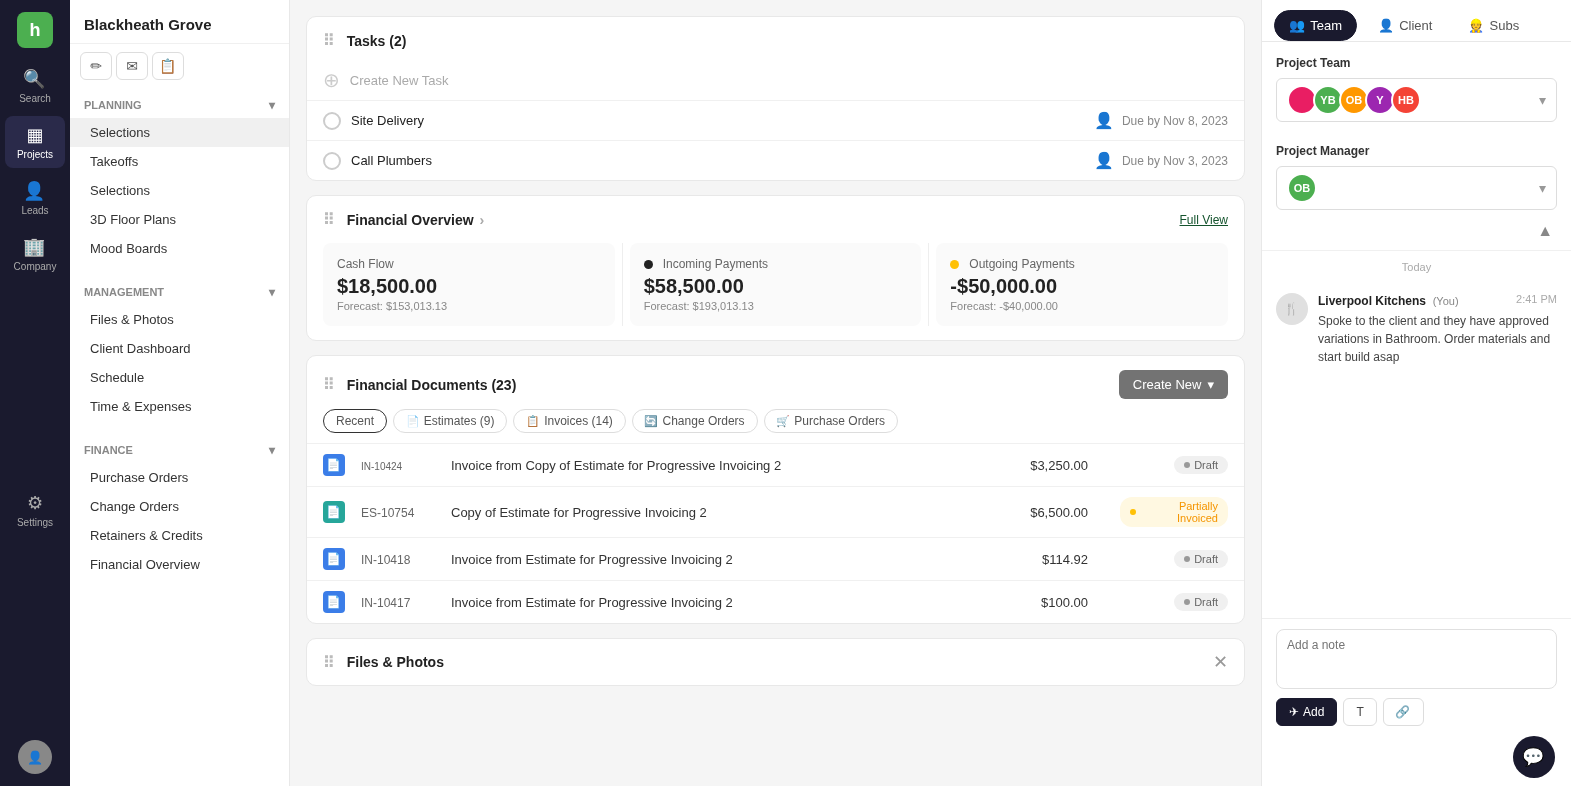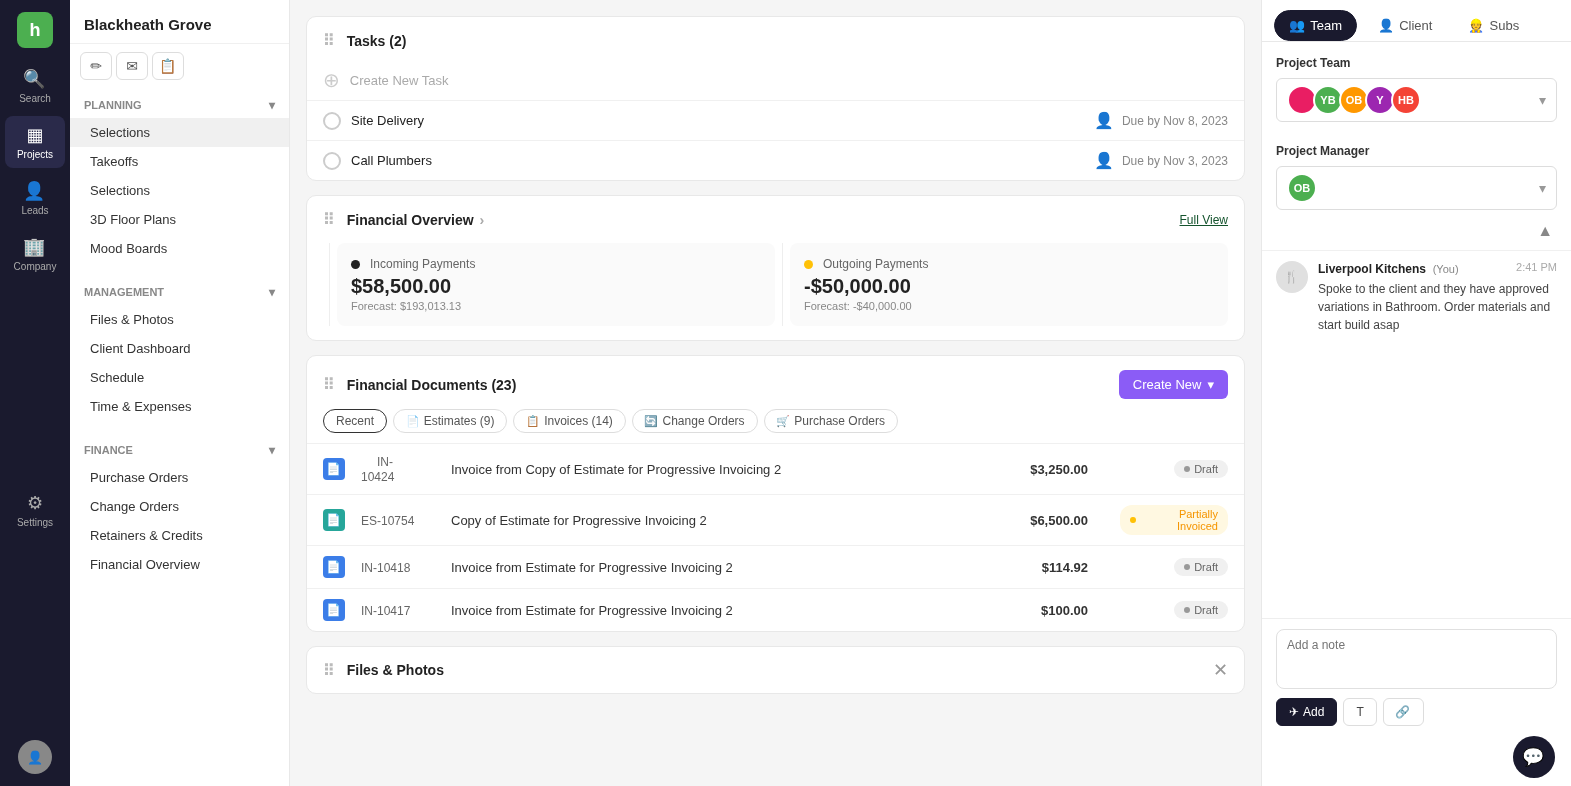--- a/index.html
+++ b/index.html
@@ -151,26 +151,26 @@
       padding: 4px 12px; border-radius: 20px; border: 1px solid #ddd;
       font-size: 12px; color: #555; cursor: pointer; display: flex; align-items: center; gap: 4px;
     }
     .fin-doc-tab.active { border-color: #333; background: #fff; font-weight: 500; }
     .doc-table { width: 100%; border-collapse: collapse; }
     .doc-row { border-top: 1px solid #f0f0f0; }
     .doc-row td { padding: 10px 16px; font-size: 13px; color: #333; vertical-align: middle; }
     .doc-icon { width: 22px; height: 22px; border-radius: 4px; display: flex; align-items: center; justify-content: center; font-size: 12px; color: #fff; flex-shrink: 0; }
     .doc-icon.blue { background: #3b7de8; }
     .doc-icon.teal { background: #26a69a; }
-    .doc-amount { font-weight: 700; }
+    .doc-amount { font-weight: 400; }
     .badge { padding: 3px 10px; border-radius: 12px; font-size: 11px; font-weight: 500; display: inline-flex; align-items: center; gap: 4px; }
     .badge-draft { background: #f0f0f0; color: #666; }
     .badge-partial { background: #fff8e1; color: #f59500; }
     .create-new-btn {
-      padding: 7px 14px; background: #8b5cf6; color: #fff; border: none;
+      padding: 7px 14px; background: #737373; color: #fff; border: none;
       border-radius: 6px; font-size: 13px; cursor: pointer;
       display: flex; align-items: center; gap: 6px;
     }
 
     .full-view-link { color: #14532d; font-size: 12px; cursor: pointer; text-decoration: underline; }
 
     
     .files-card-header {
       display: flex; align-items: center; justify-content: space-between;
       padding: 12px 16px;
@@ -404,20 +404,27 @@
   <div class="card">
     <div class="card-header">
       <div class="card-title">
         <span class="card-drag">⠿</span>
         <span>Financial Overview</span>
         <span style="color:#aaa;font-size:14px;">›</span>
       </div>
       <span class="full-view-link">Full View</span>
     </div>
     <div class="fin-overview-row">
+      <div class="fin-box">
+        <div class="fin-stat-label">
+          <span>Cash Flow</span>
+        </div>
+        <div class="fin-stat-value">$18,500.00</div>
+        <div class="fin-stat-forecast">Forecast: $153,013.13</div>
+      </div>
       <div style="width:1px;background:#eee;margin:0 6px;"></div>
       <div class="fin-box">
         <div class="fin-stat-label">
           <span style="width:9px;height:9px;border-radius:50%;background:#222;display:inline-block;margin-right:4px;"></span>
           <span>Incoming Payments</span>
         </div>
         <div class="fin-stat-value">$58,500.00</div>
         <div class="fin-stat-forecast">Forecast: $193,013.13</div>
       </div>
       <div style="width:1px;background:#eee;margin:0 6px;"></div>
@@ -464,21 +471,21 @@
         <span>Purchase Orders</span>
       </div>
     </div>
     <table class="doc-table">
       <tbody>
         <tr class="doc-row">
           <td style="width:36px;padding-right:0;">
             <div class="doc-icon blue">📄</div>
           </td>
           <td style="width:90px;">
-            <span style="font-size:12px;color:#666;margin-left:16px;">IN-10424</span>
+            <span style="font-size:10px;color:#666;">IN-10424</span>
           </td>
           <td>
             <span>Invoice from Copy of Estimate for Progressive Invoicing 2</span>
           </td>
           <td style="text-align:right;width:100px;">
             <span class="doc-amount">$3,250.00</span>
           </td>
           <td style="text-align:right;width:140px;">
             <span class="badge badge-draft">
               <span style="display:inline-block;width:6px;height:6px;border-radius:50%;background:#999;"></span>
@@ -600,20 +607,21 @@
       </div>
       <span class="rp-chevron">▾</span>
     </div>
   </div>
 
   <div style="display:flex;justify-content:flex-end;padding:0 14px 6px;">
     <button class="collapse-btn">▲</button>
   </div>
 
   <div class="notes-section">
+    <div class="notes-date">Today</div>
     <div class="note-item">
       <div class="note-avatar">
         <span>🍴</span>
       </div>
       <div style="flex:1;">
         <div class="note-content-header">
           <span>
             <span style="font-size:12px;font-weight:600;color:#222;">Liverpool Kitchens</span>
             <span style="font-size:11px;color:#888;margin-left:3px;">(You)</span>
           </span>

